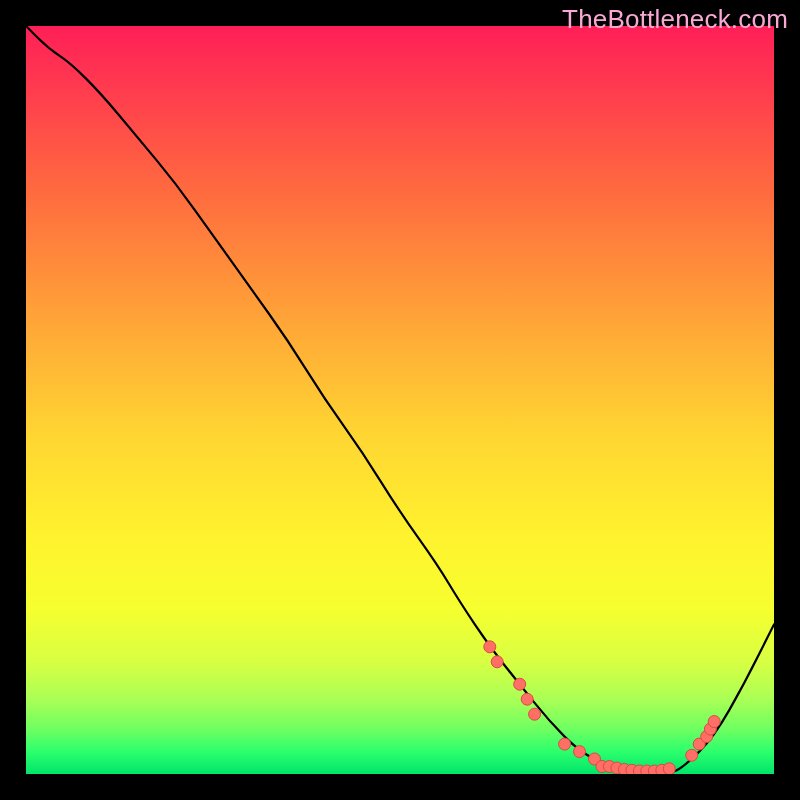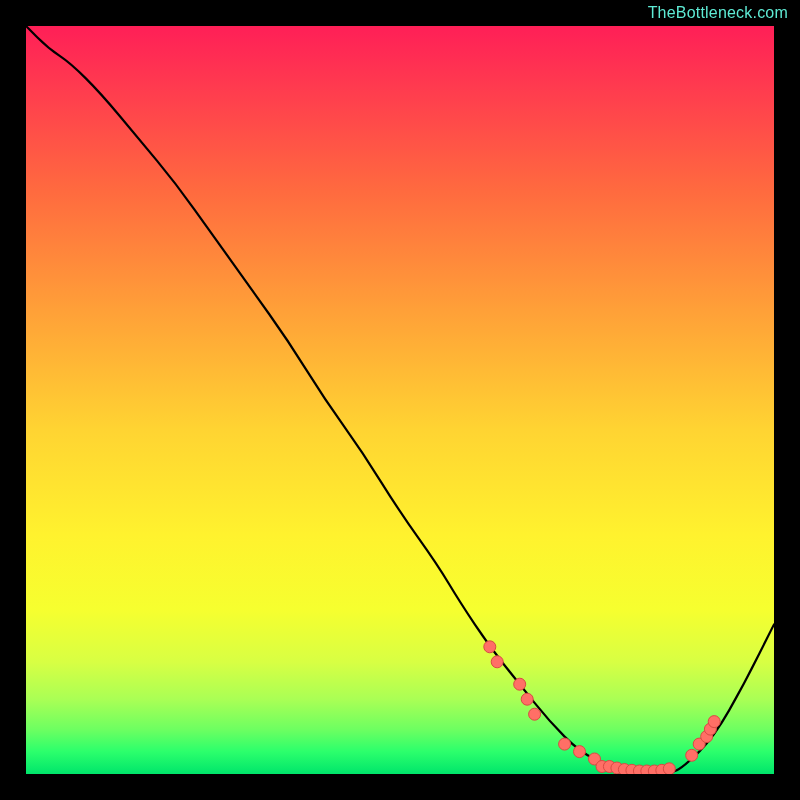--- a/index.html
+++ b/index.html
@@ -37,22 +37,22 @@
       #aaff55 90%,
       #6eff61 94%,
       #2cff6c 97%,
       #00e56b 100%
     );
   }
   .watermark {
     position: absolute;
     top: 4px;
     right: 12px;
-    color: #5eead4;
-    font-size: 16px;
+    color: #f9a8d4;
+    font-size: 26px;
     font-weight: 500;
     letter-spacing: 0.2px;
     z-index: 5;
     user-select: none;
   }
   svg.overlay {
     position: absolute;
     left: 26px;
     top: 26px;
     width: 748px;

